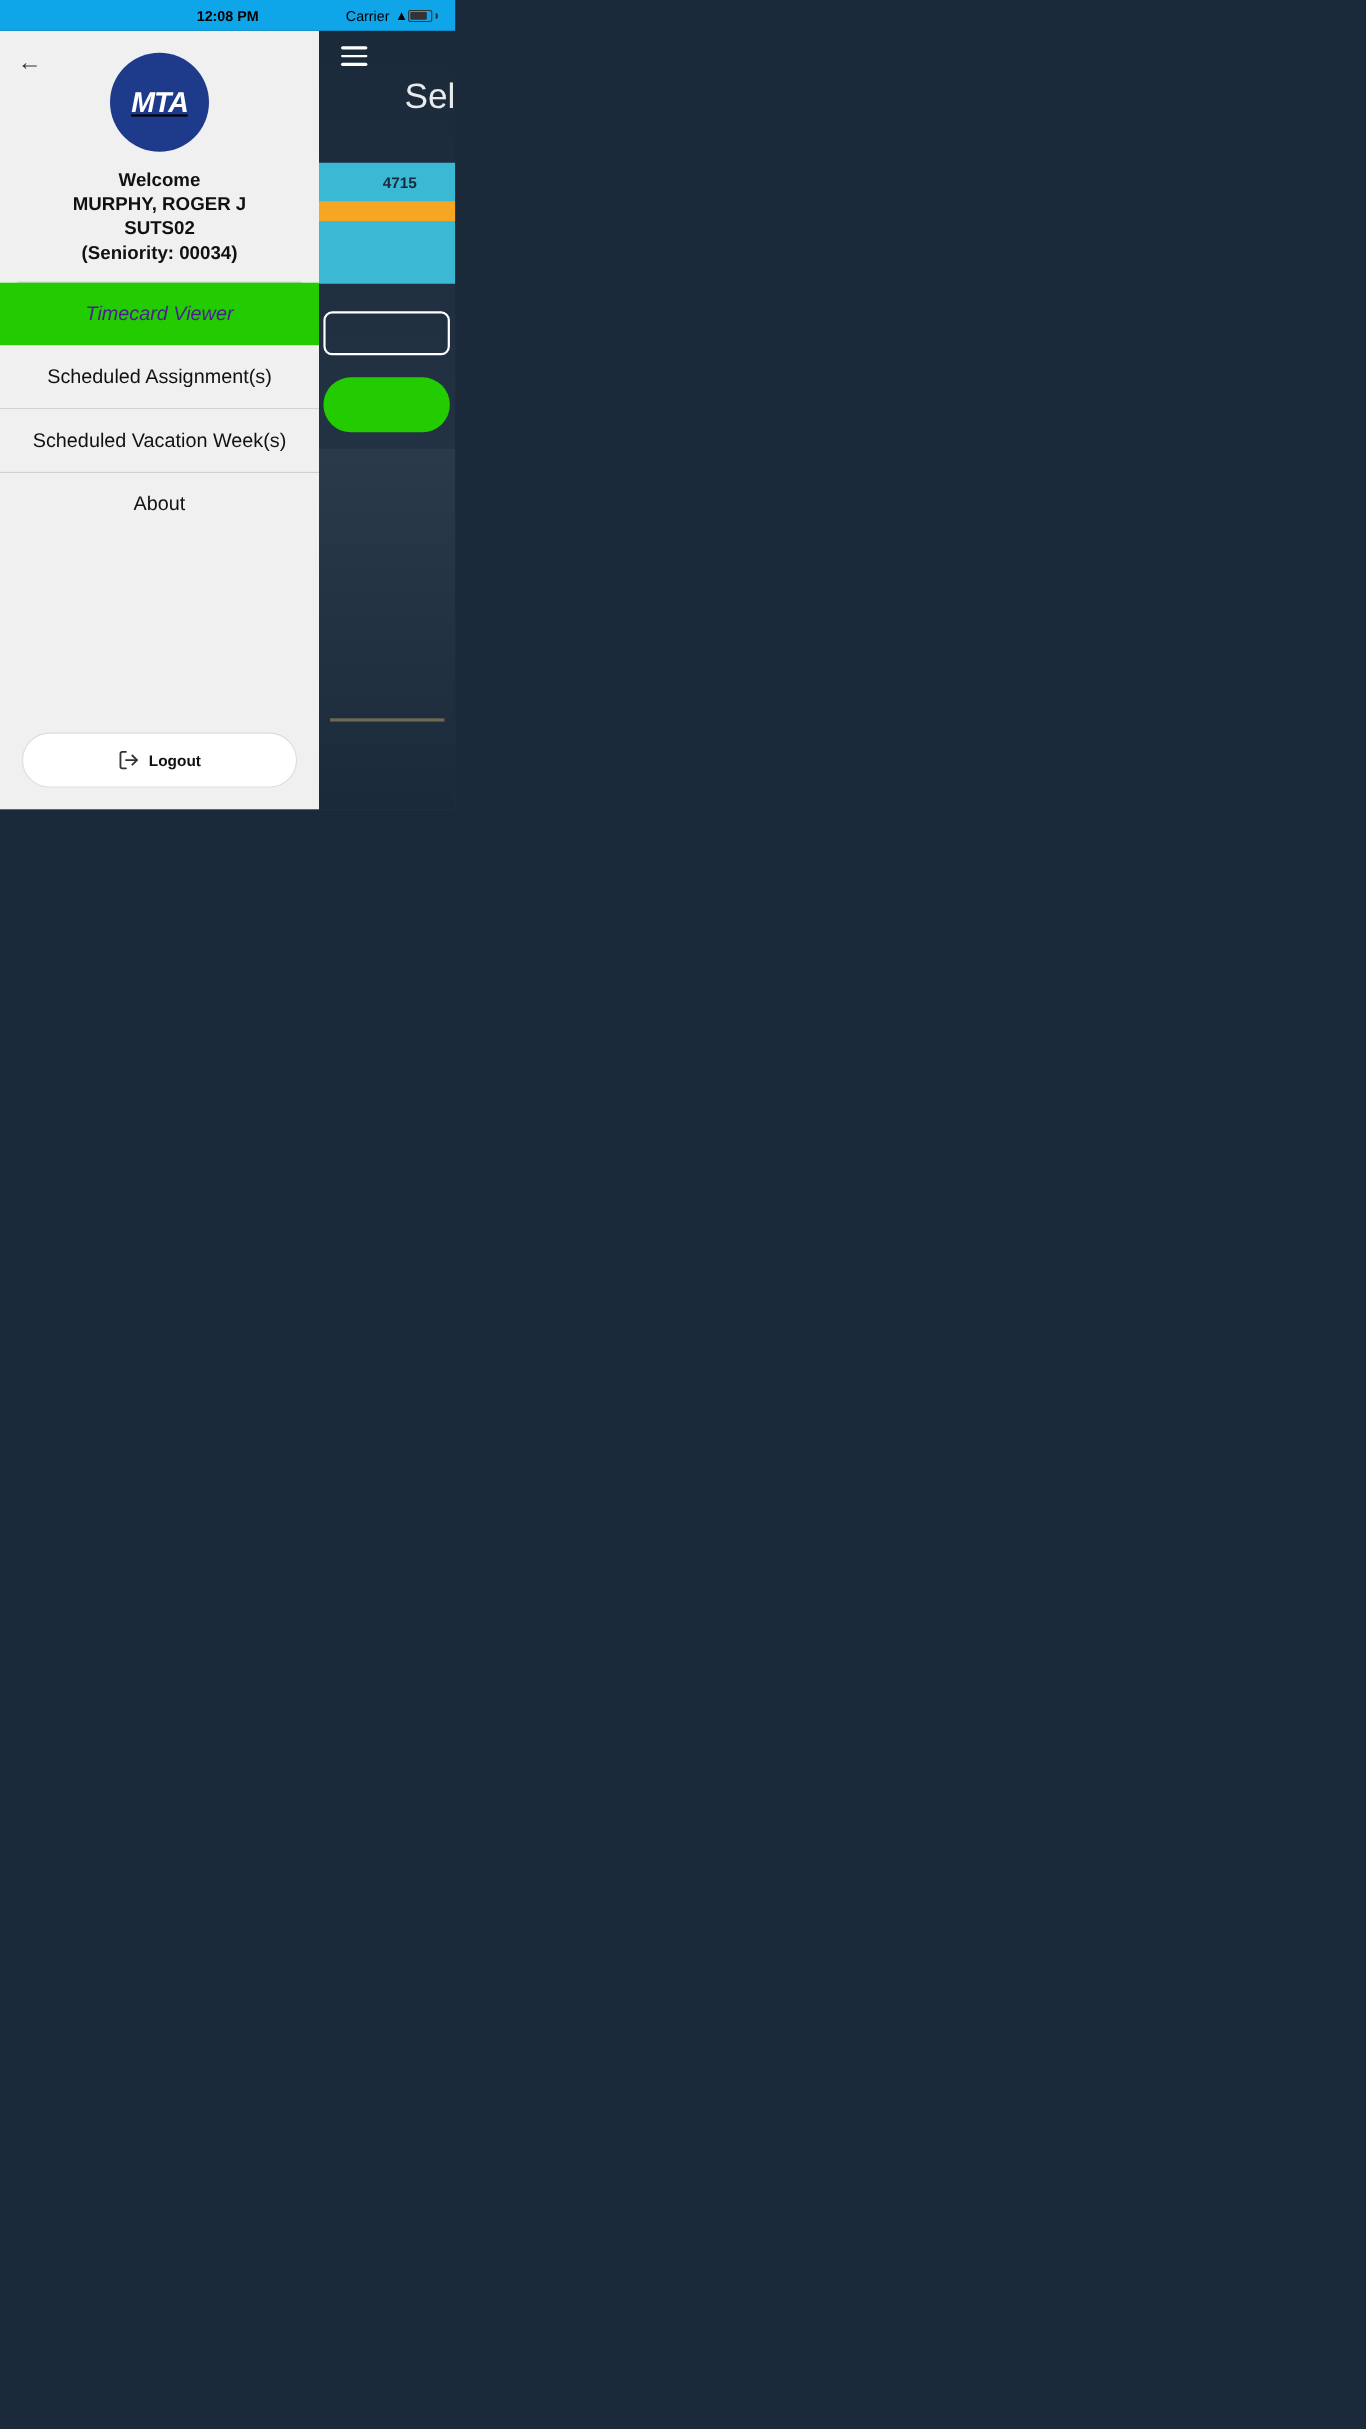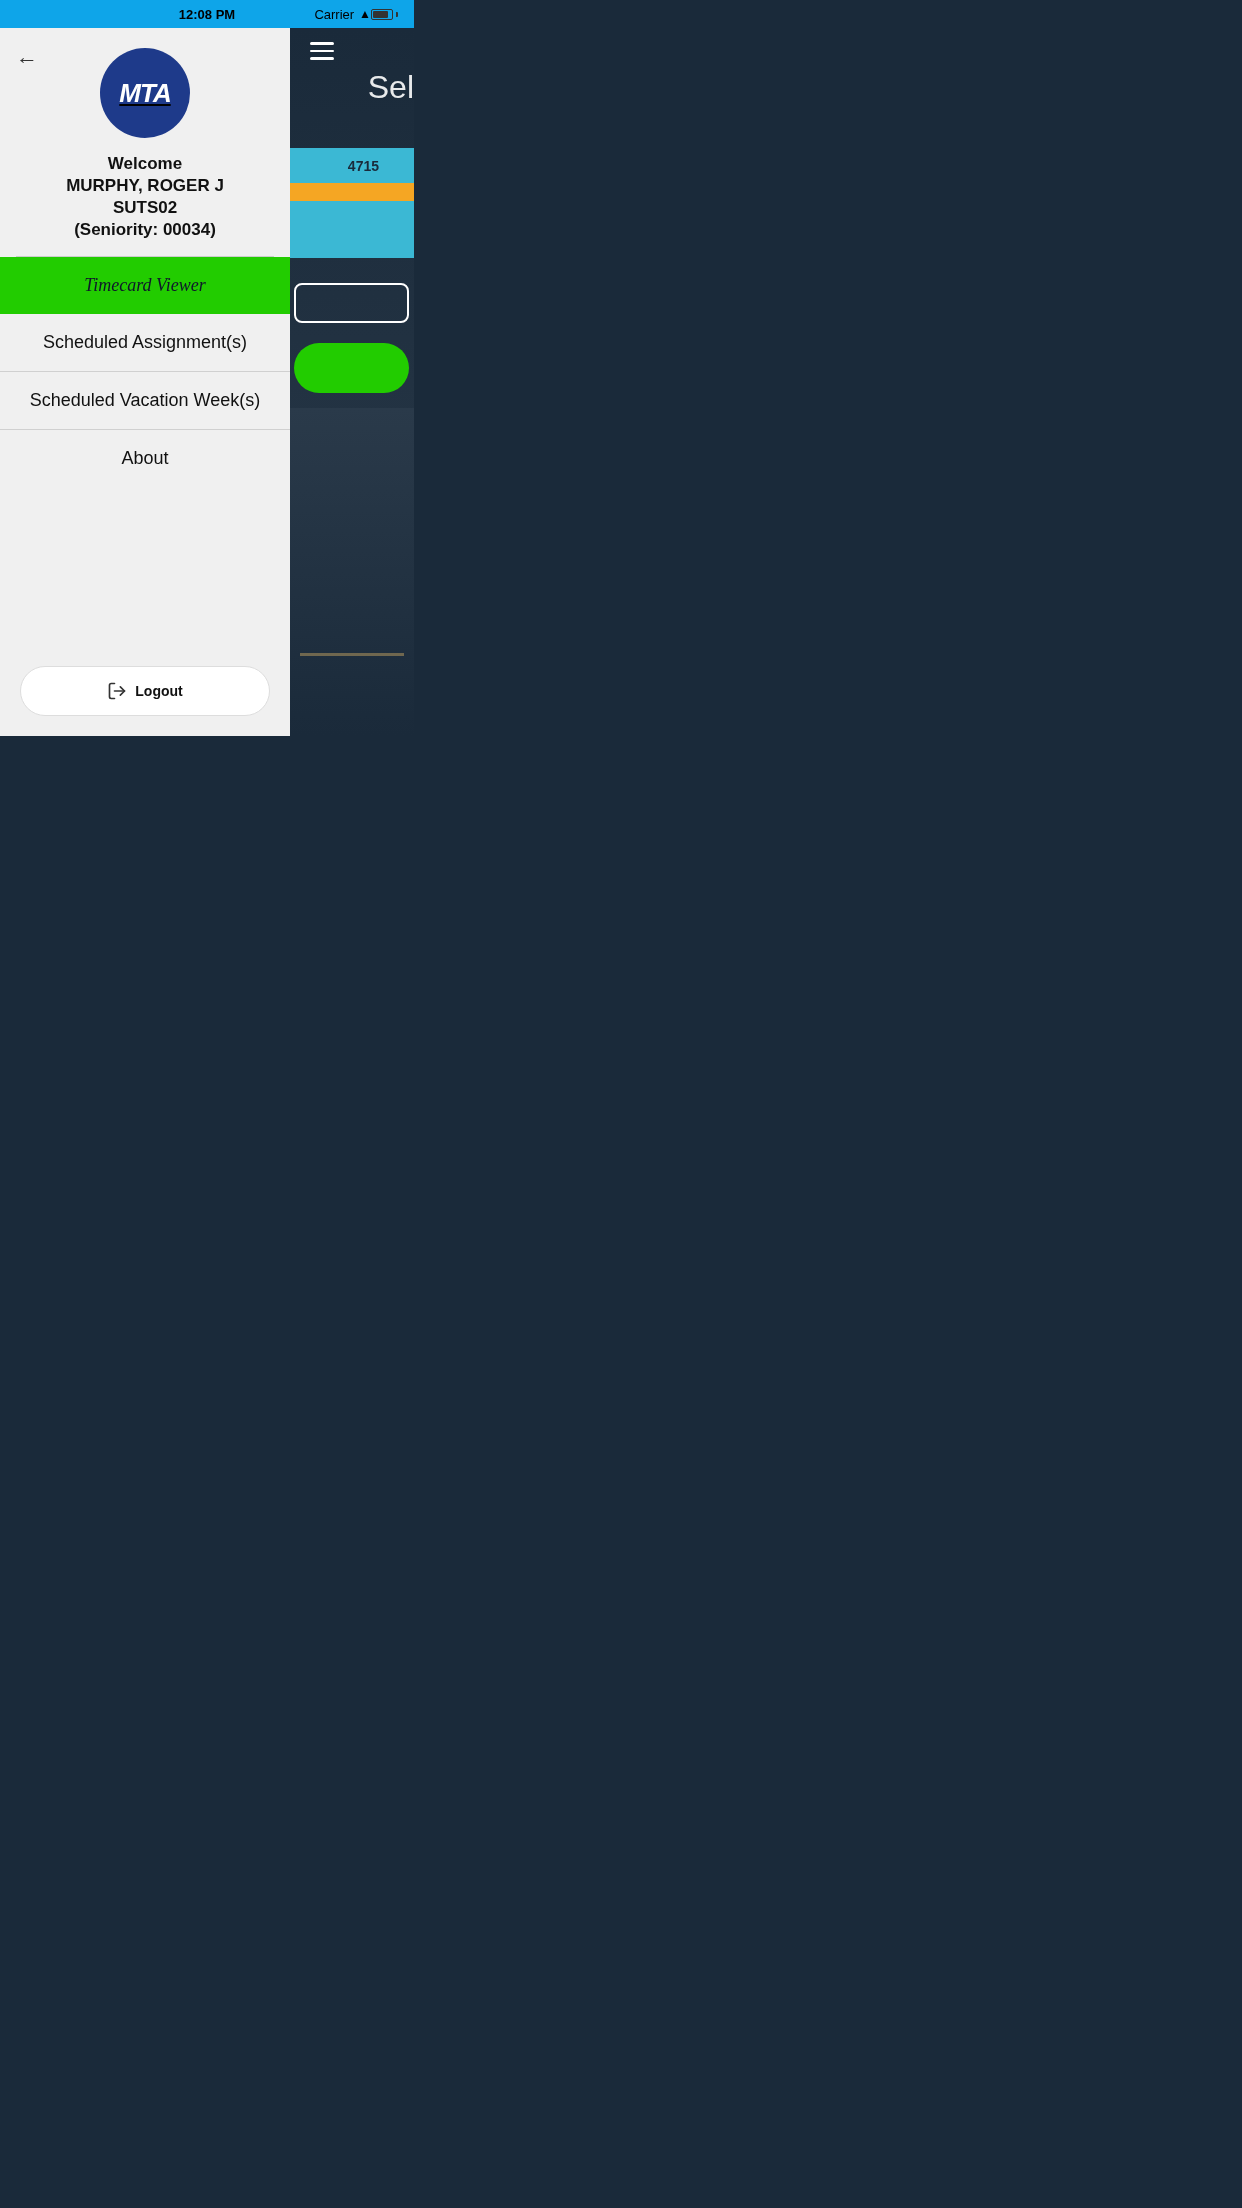--- a/index.html
+++ b/index.html
@@ -194,25 +194,24 @@
       font-weight: 400;
       color: #111;
       text-align: center;
       cursor: pointer;
       background: #f0f0f0;
       border-bottom: 1px solid #d0d0d0;
     }
 
     .menu-item.active {
       background: #22cc00;
-      color: #0f172a;
+      color: #4c1d95;
       font-style: italic;
       font-weight: 400;
       border-bottom: none;
-      font-family: Liberation Serif, serif;
     }
 
     .menu-item:last-child {
       border-bottom: none;
     }
 
     
     .menu-spacer {
       flex: 1;
     }

